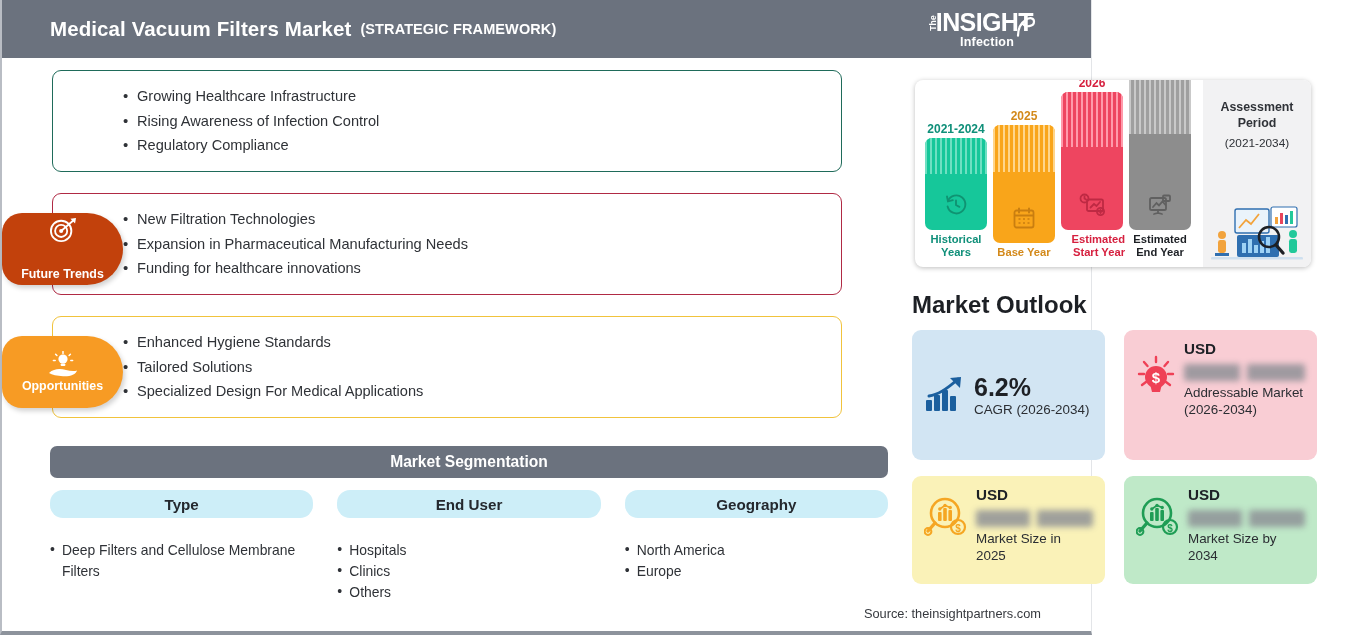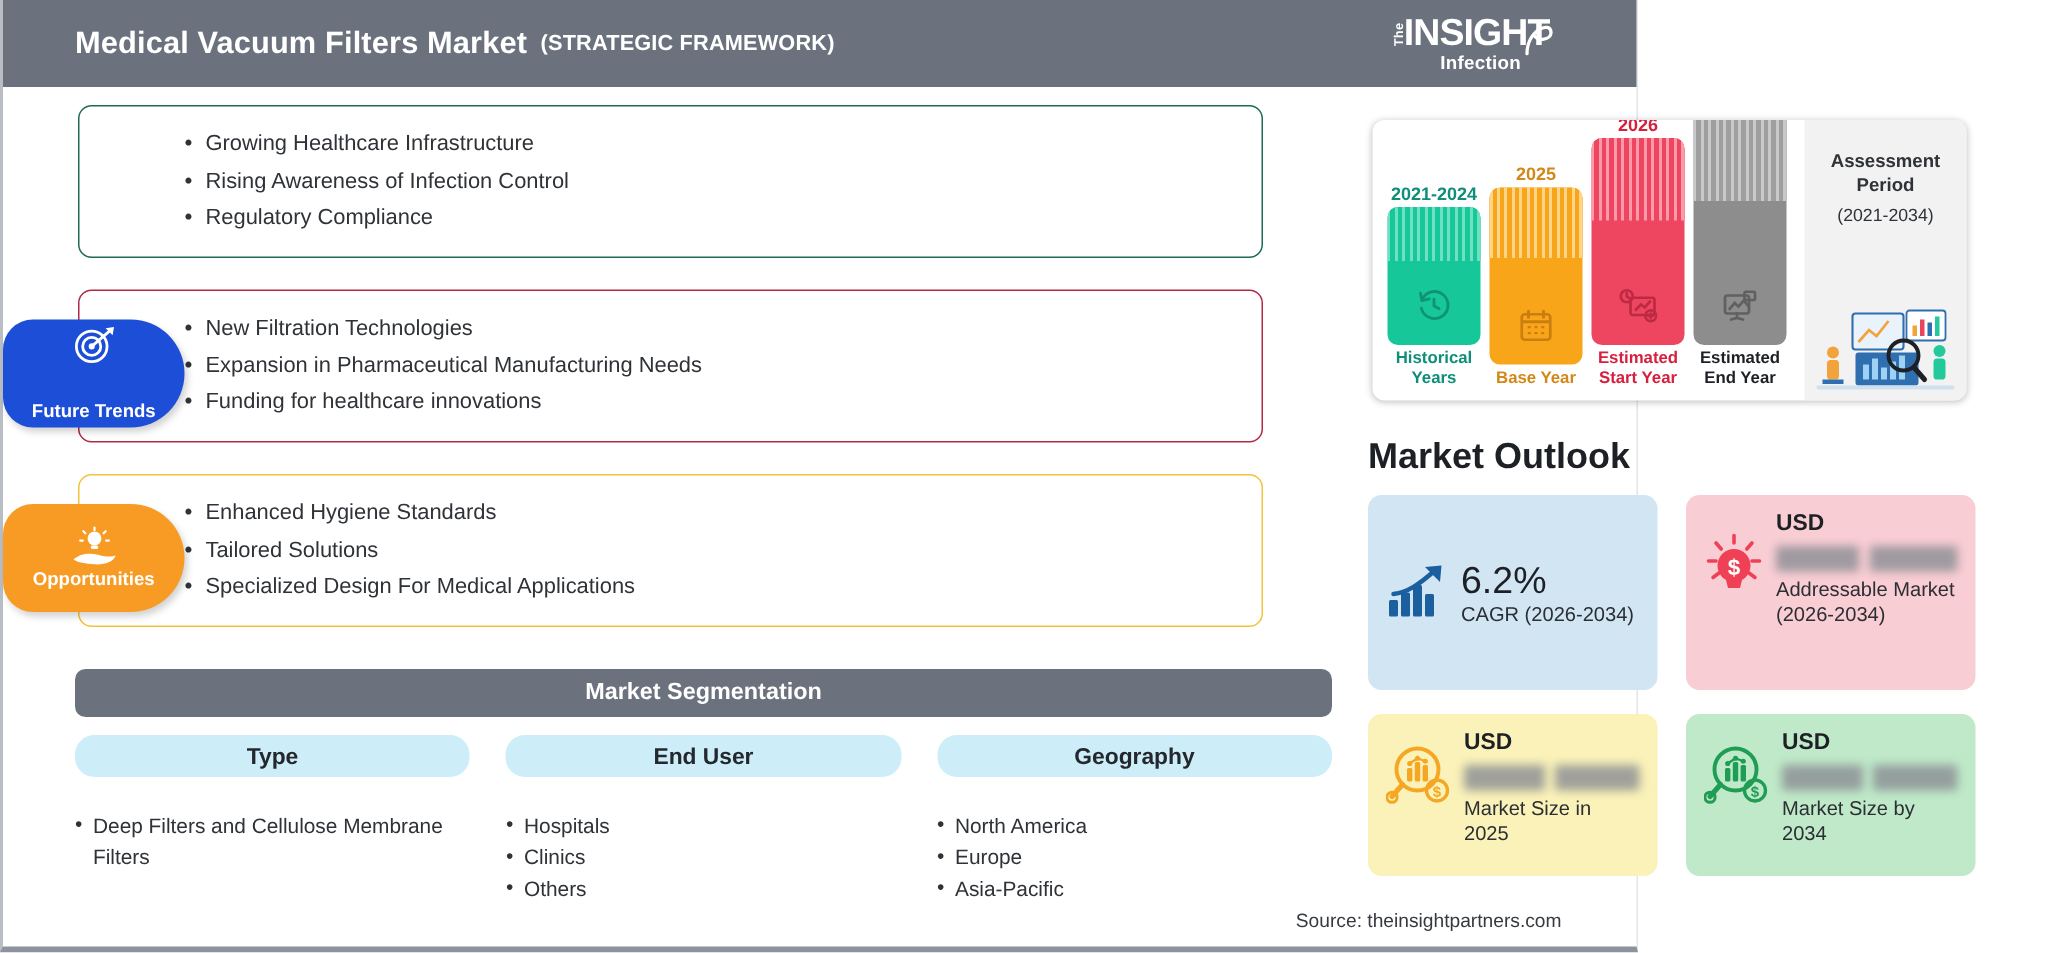--- a/index.html
+++ b/index.html
@@ -109,21 +109,21 @@
     border-radius: 20px 36px 36px 20px;
     display: flex;
     flex-direction: column;
     align-items: center;
     justify-content: center;
     color: #ffffff;
     z-index: 5;
     box-shadow: 2px 3px 5px rgba(0,0,0,.18);
   }
   .badge.green  { background: #22c99a; }
-  .badge.red    { background: #1d4ed8; gap: 22px; }
+  .badge.red    { background: #c2410c; gap: 22px; }
   .badge.yellow { background: #f79b24; }
   .badge-label {
     font-size: 12.4px;
     font-weight: bold;
     margin-top: 2px;
     white-space: nowrap;
   }
   .badge-icon { height: 26px; display:flex; align-items:center; }
 
   
@@ -258,21 +258,21 @@
   }
   .card-blue   { left: 2px;   top: 272px; width: 193px; height: 130px; background: #d2e5f3; }
   .card-pink   { left: 214px; top: 272px; width: 193px; height: 130px; background: #f9cdd4; }
   .card-yellow { left: 2px;   top: 418px; width: 193px; height: 108px; background: #faf2b8; }
   .card-green  { left: 214px; top: 418px; width: 193px; height: 108px; background: #bfe9c8; }
 
   .card-inner { display: flex; align-items: flex-start; gap: 8px; height: 100%; }
   .card-icon { flex: 0 0 auto; display:flex; align-items:center; }
   .card-body { flex: 1; }
   .card-big {
-    font-size: 25px; font-weight: normal; color: #1d2025;
+    font-size: 25px; font-weight: bold; color: #1d2025;
     line-height: 1.05;
   }
   .card-usd {
     font-size: 15.2px; font-weight: bold; color: #1d2025;
     line-height: 1.1;
   }
   .card-blur {
     height: 17px; margin: 6px 0 3px 0;
     background: linear-gradient(90deg,#8c8f95 0 46%, transparent 46% 52%, #8c8f95 52% 100%);
     filter: blur(3.1px);
@@ -384,21 +384,20 @@
           <li>Hospitals</li>
           <li>Clinics</li>
           <li>Others</li>
         </ul>
       </div>
       <div class="seg-col">
         <div class="seg-col-head">Geography</div>
         <ul class="seg-list">
           <li>North America</li>
           <li>Europe</li>
-          <li>Asia-Pacific</li>
         </ul>
       </div>
     </div>
   </div>
 
   <div class="right-col">
 
     <div class="assess-panel">
       <div class="assess-bars">
 
@@ -444,21 +443,21 @@
               <svg width="26" height="24" viewBox="0 0 26 24" fill="none" stroke="#98132c" stroke-width="1.8" stroke-linecap="round">
                 <rect x="8" y="6.5" width="16" height="11.5" rx="1.6"></rect>
                 <path d="M11.5 14.5 L15 11 L17.5 13 L21 9"></path>
                 <circle cx="5.5" cy="5.5" r="4"></circle>
                 <path d="M5.5 3.3 V5.5 L7 6.6"></path>
                 <circle cx="21.5" cy="18.5" r="3.6"></circle>
                 <path d="M21.5 17 V20 M20 18.5 H23"></path>
               </svg>
             </span>
           </div>
-          <div class="bar-caption" style="color:#d6203f;">Estimated Start Year</div>
+          <div class="bar-caption" style="color:#d6203f;text-align:right;">Estimated Start Year</div>
         </div>
 
         <div class="bar-group" style="left:212px;">
 
           <div class="bar-shape" style="height:160px;background:#8d8d8d;">
             <div class="bar-stripes" style="background:repeating-linear-gradient(90deg,#c9c9c9 0 2px,#9f9f9f 2px 5px);"></div>
             <span class="bar-icon">
               <svg width="26" height="24" viewBox="0 0 26 24" fill="none" stroke="#3c3c3c" stroke-width="1.8" stroke-linecap="round">
                 <rect x="3" y="5" width="16" height="12" rx="1.6"></rect>
                 <path d="M6 14 L9.5 10 L12 12.4 L15.5 8.4 L18.5 12"></path>

